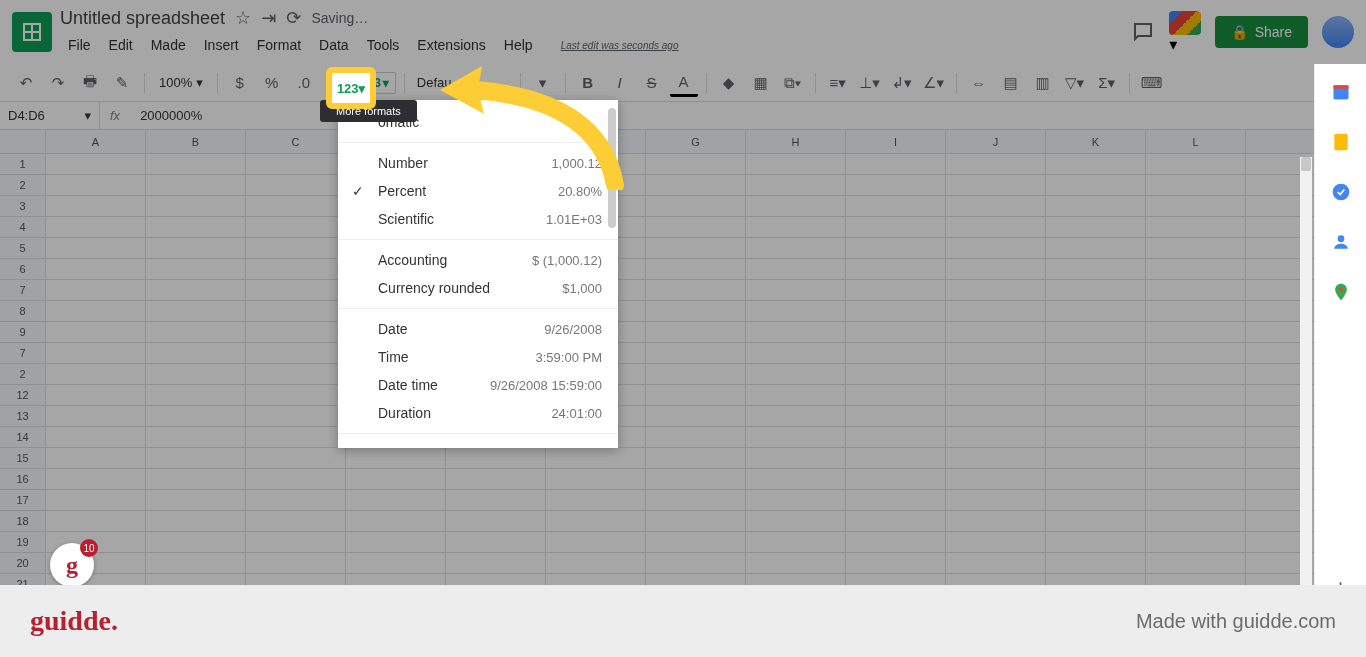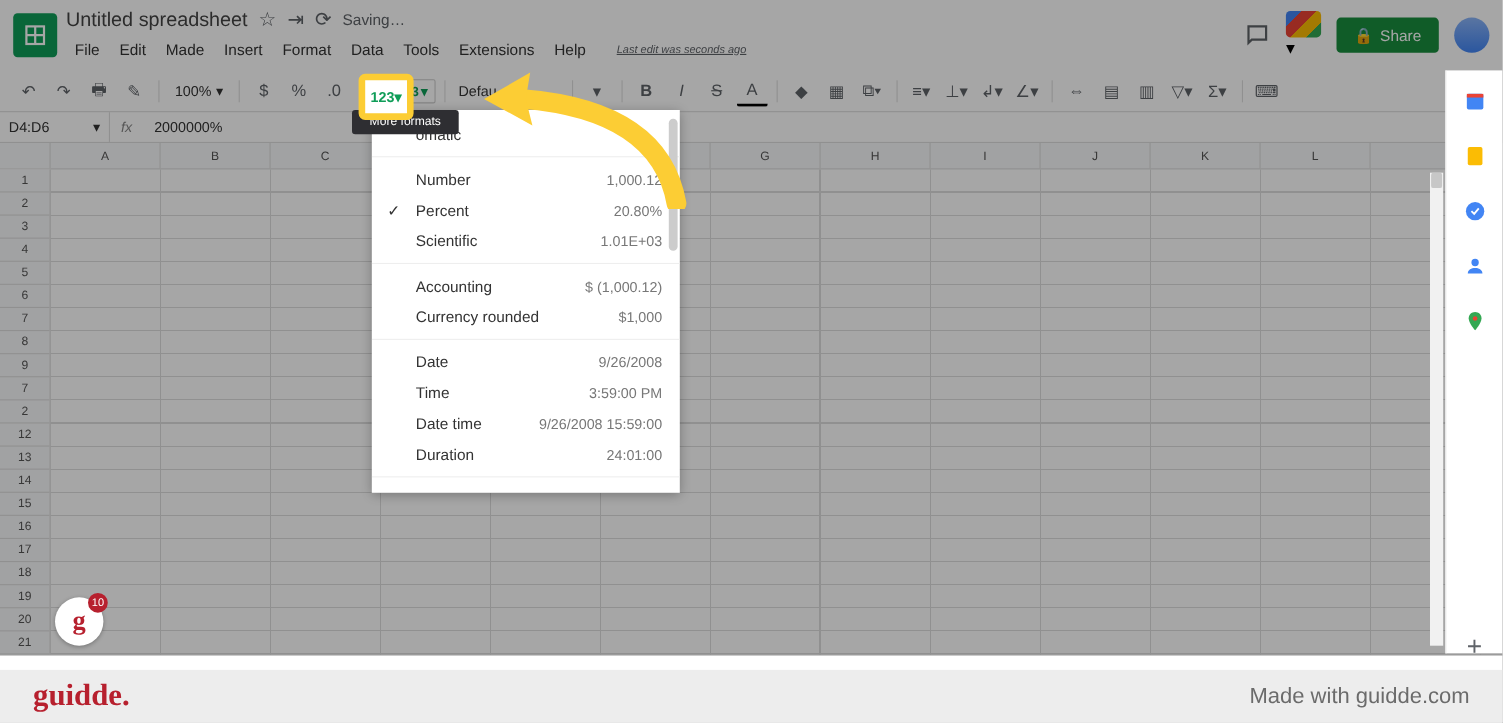--- a/index.html
+++ b/index.html
@@ -62,21 +62,21 @@
 .highlight-inner { color: #0f9d58; font-size: 13px; font-weight: 600; display: flex; align-items: center; }
 
 .arrow { position: absolute; top: 60px; left: 420px; z-index: 24; }
 
 .badge-g { position: absolute; bottom: 70px; left: 50px; width: 44px; height: 44px; border-radius: 50%; background: #fff; display: flex; align-items: center; justify-content: center; box-shadow: 0 1px 4px rgba(0,0,0,0.3); z-index: 10; }
 .badge-g::after { content: '10'; position: absolute; top: -4px; right: -4px; background: #b7202e; color: #fff; font-size: 10px; width: 18px; height: 18px; border-radius: 50%; display: flex; align-items: center; justify-content: center; }
 
 .right-panel { position: absolute; right: 0; top: 64px; width: 52px; height: 530px; background: #fff; border-left: 1px solid #eee; z-index: 10; display: flex; flex-direction: column; align-items: center; gap: 30px; padding-top: 18px; }
 .rp-icon { width: 20px; height: 20px; }
 
-.footer { position: absolute; bottom: 0; left: 0; width: 100%; height: 48px; background: #ededed; display: flex; align-items: center; padding: 0 30px; z-index: 100; }
+.footer { position: absolute; bottom: 0; left: 0; width: 100%; height: 72px; background: #ededed; display: flex; align-items: center; padding: 0 30px; z-index: 100; }
 .guidde-logo { color: #b7202e; font-size: 28px; font-weight: 700; font-family: Georgia, serif; }
 .footer-right { margin-left: auto; color: #6b6b6b; font-size: 20px; }
 
 .scrollbar-v { position: absolute; right: 54px; top: 157px; width: 12px; height: 430px; background: #f1f1f1; z-index: 8; }
 .scrollbar-v::before { content:''; position: absolute; top: 0; left: 1px; width: 10px; height: 14px; background: #c7c7c7; border-radius: 2px; }
 </style>
 </head>
 <body>
 
 <div class="header">

